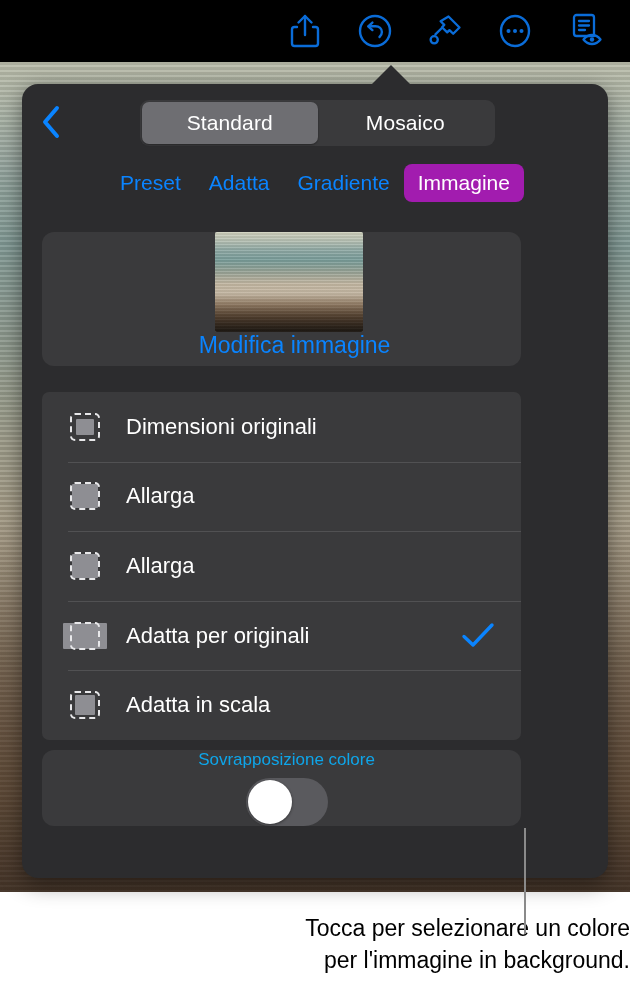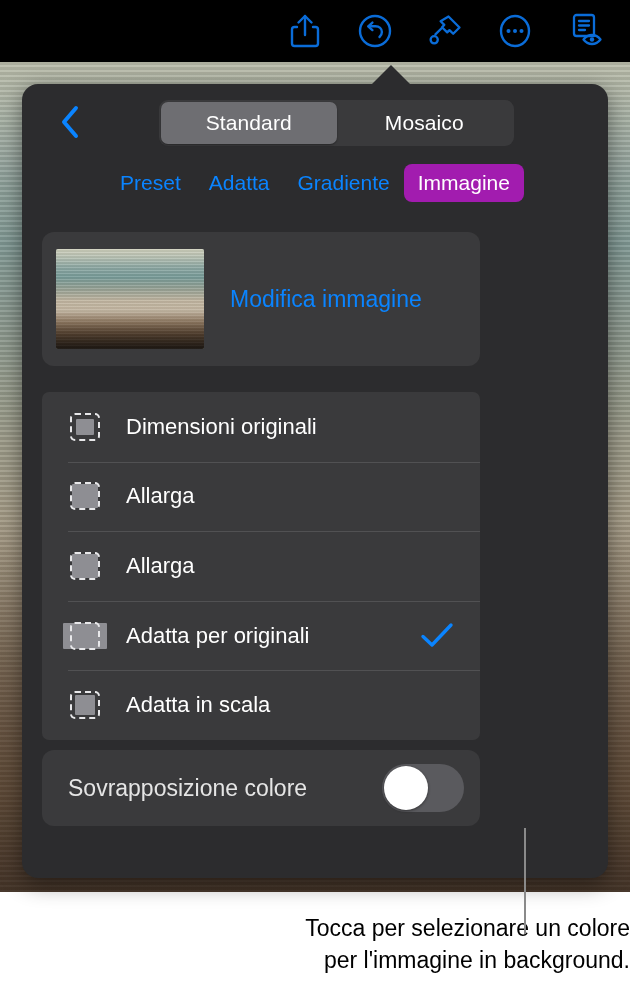--- a/index.html
+++ b/index.html
@@ -105,21 +105,20 @@
     z-index: 31;
   }
 
   
   .pop-header {
     position: absolute;
     left: 0; top: 16px;
     width: 586px; height: 48px;
     display: flex;
     align-items: center;
-    margin-left: 19px;
   }
   .back-btn {
     width: 50px; height: 46px;
     margin-left: 4px;
     display: flex; align-items: center; justify-content: center;
     cursor: pointer;
     background: none; border: none;
   }
   .segmented {
     position: absolute;
@@ -165,24 +164,25 @@
   }
   .tab.active {
     background: #a21caf;
     color: #ffffff;
   }
 
   
   .card {
     position: absolute;
     left: 20px;
-    width: 438px;
+    width: 479px;
     background: #3a3a3c;
     border-radius: 12px;
     overflow: hidden;
+    flex-direction: column;
   }
 
   
   .card-image {
     top: 148px;
     height: 134px;
     display: flex;
     align-items: center;
   }
   .thumb {
@@ -296,22 +296,22 @@
   
   .card-toggle {
     top: 666px;
     height: 76px;
     display: flex;
     align-items: center;
     justify-content: space-between;
     padding: 0 16px 0 26px;
   }
   .toggle-label {
-    font-size: 23px;
-    color: #e5e5e5;
+    font-size: 17px;
+    color: #0ea5e9;
   }
   .switch {
     width: 82px; height: 48px;
     border-radius: 24px;
     background: #5a5a5e;
     position: relative;
     cursor: pointer;
     flex: none;
   }
   .switch .knob {

